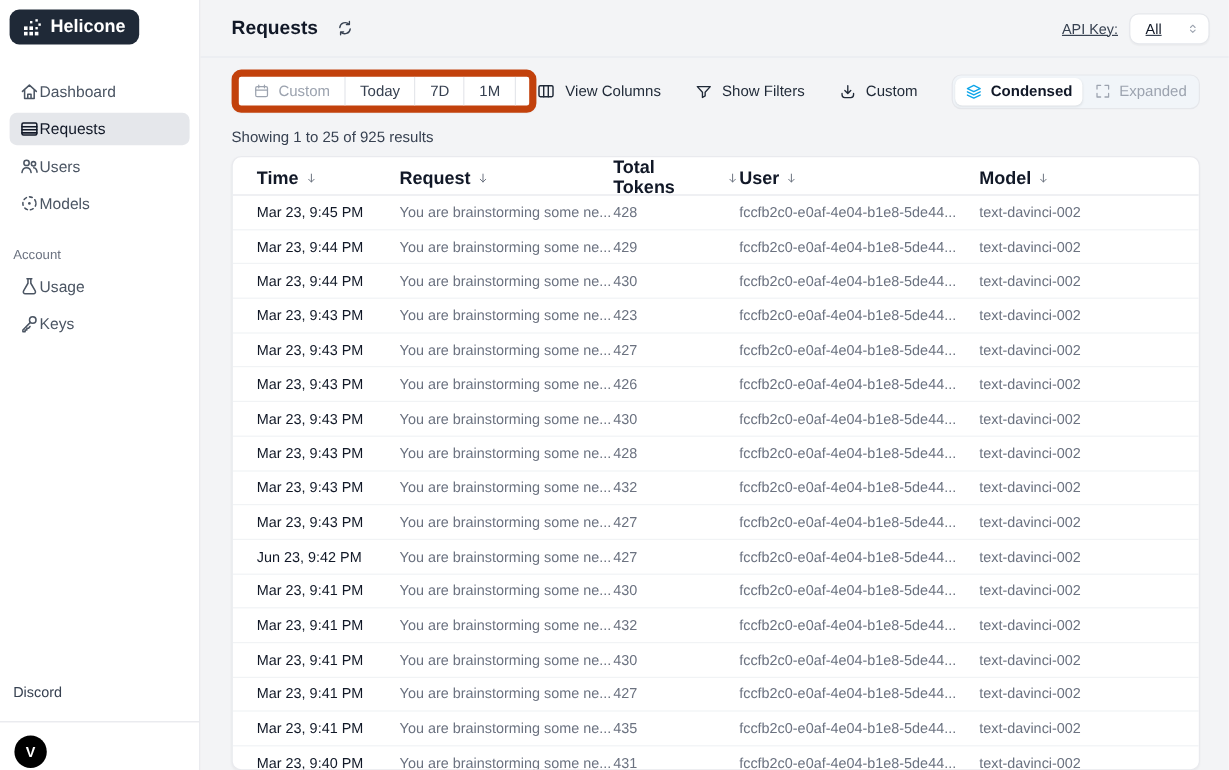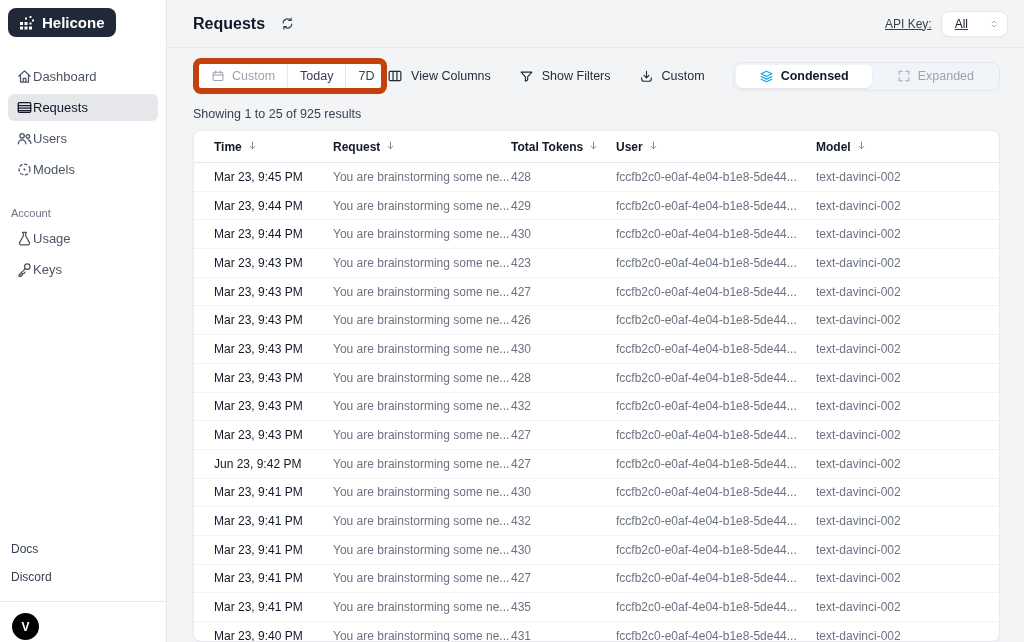--- a/index.html
+++ b/index.html
@@ -49,31 +49,31 @@
   .seg-btn { display:flex; align-items:center; gap:7px; padding:5px 12px; font-size:12.5px; font-weight:500;
              color:#374151; border-right:1px solid #e5e7eb; cursor:pointer; white-space:nowrap; }
   .seg-btn:last-child { border-right:none; }
   .seg-btn.muted { color:#9ca3af; }
   .actions { display:flex; align-items:center; gap:28px; }
   .action-btn { display:flex; align-items:center; gap:8px; font-size:12.5px; font-weight:500;
                 color:#1f2937; cursor:pointer; white-space:nowrap; }
   .toggle-group { display:flex; align-items:center; background:#f1f5f9; border:1px solid #e5e7eb;
                   border-radius:8px; padding:2px; gap:2px; }
   .toggle-btn { display:flex; align-items:center; gap:7px; font-size:12.5px; font-weight:500;
-                padding:4px 23px; border-radius:6px; color:#9ca3af; cursor:pointer; white-space:nowrap; }
+                padding:4px 8px; border-radius:6px; color:#9ca3af; cursor:pointer; white-space:nowrap; }
   .toggle-btn.selected { background:#fff; color:#111827; font-weight:600; box-shadow:0 1px 2px rgba(0,0,0,.08); }
   .toggle-btn.selected svg { color:#0ea5e9; }
 
   .results { padding:13px 24px 9px 26px; font-size:12.5px; color:#374151; flex:none; }
 
   .card { margin:0 24px 0 26px; background:#fff; border:1px solid #e9eaee; border-radius:8px;
           box-shadow:0 1px 2px rgba(0,0,0,.04); flex:1; overflow:hidden; }
   .thead { display:grid; grid-template-columns:119px 178px 105px 200px 1fr; padding-left:20px;
            height:32px; align-items:center; border-bottom:1px solid #e5e7eb; }
-  .th { display:flex; align-items:flex-start; gap:5px; font-size:12px; font-weight:700; color:#111827; cursor:pointer; }
+  .th { display:flex; align-items:center; gap:5px; font-size:15px; font-weight:700; color:#111827; cursor:pointer; }
   .sort-icon { color:#6b7280; display:flex; }
   .trow { display:grid; grid-template-columns:119px 178px 105px 200px 1fr; padding-left:20px;
           height:28.7px; align-items:center; border-bottom:1px solid #f1f3f5; cursor:pointer; }
   .td { font-size:12px; color:#6b7280; white-space:nowrap; overflow:hidden; padding-right:10px; }
   .td.time { color:#111827; font-weight:500; }
 
   svg { stroke:currentColor; fill:none; stroke-width:1.5; stroke-linecap:round; stroke-linejoin:round; }
 </style>
 </head>
 <body>
@@ -139,21 +139,20 @@
       <div class="nav-item">
         <svg viewBox="0 0 20 20">
             <circle cx="13.3" cy="6.7" r="3.2"></circle>
             <path d="M11 9 3.6 16.4v1.8h2.2v-1.7h1.7v-1.7h1.7L10.6 13"></path>
           </svg>
         <span>Keys</span>
       </div>
     </nav>
 
     <div class="sidebar-footer">
-      <div class="footer-link">Docs</div>
       <div class="footer-link">Discord</div>
       <div class="user-row">
         <div class="avatar">V</div>
       </div>
     </div>
   </aside>
 
   <main class="main">
 
     <header class="topbar">

